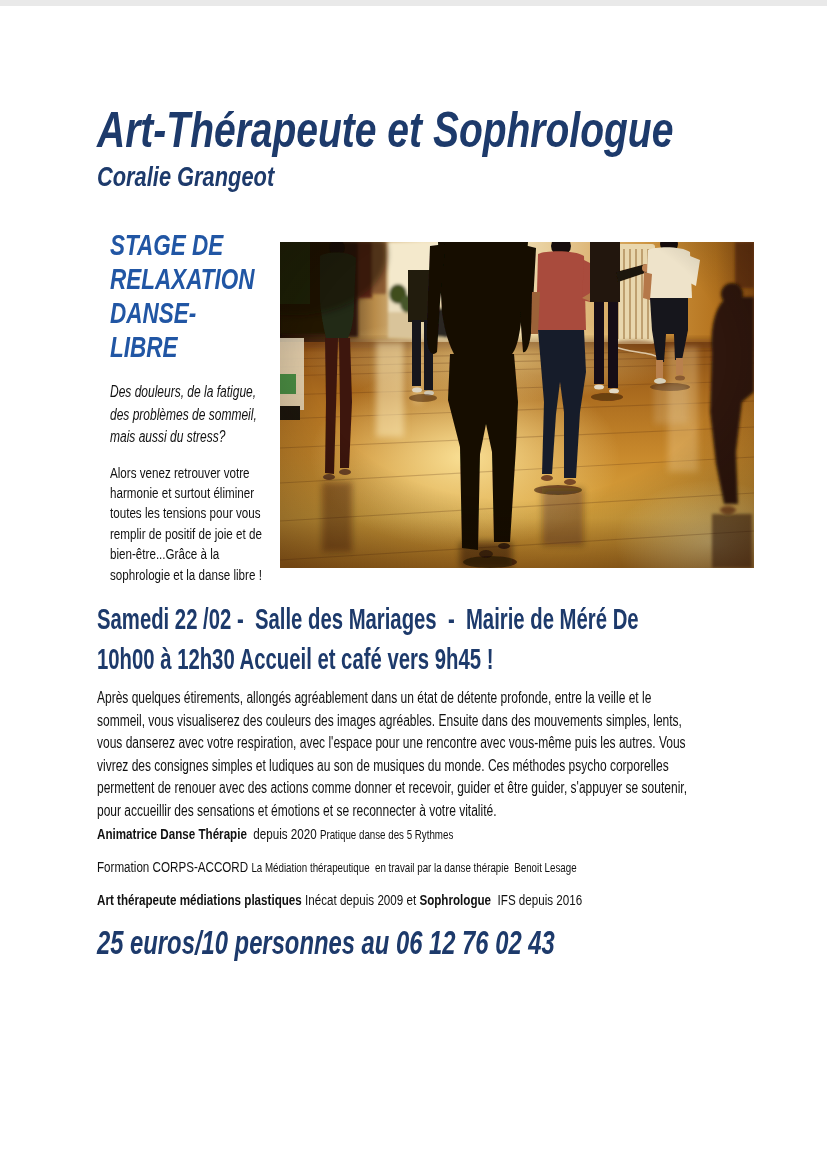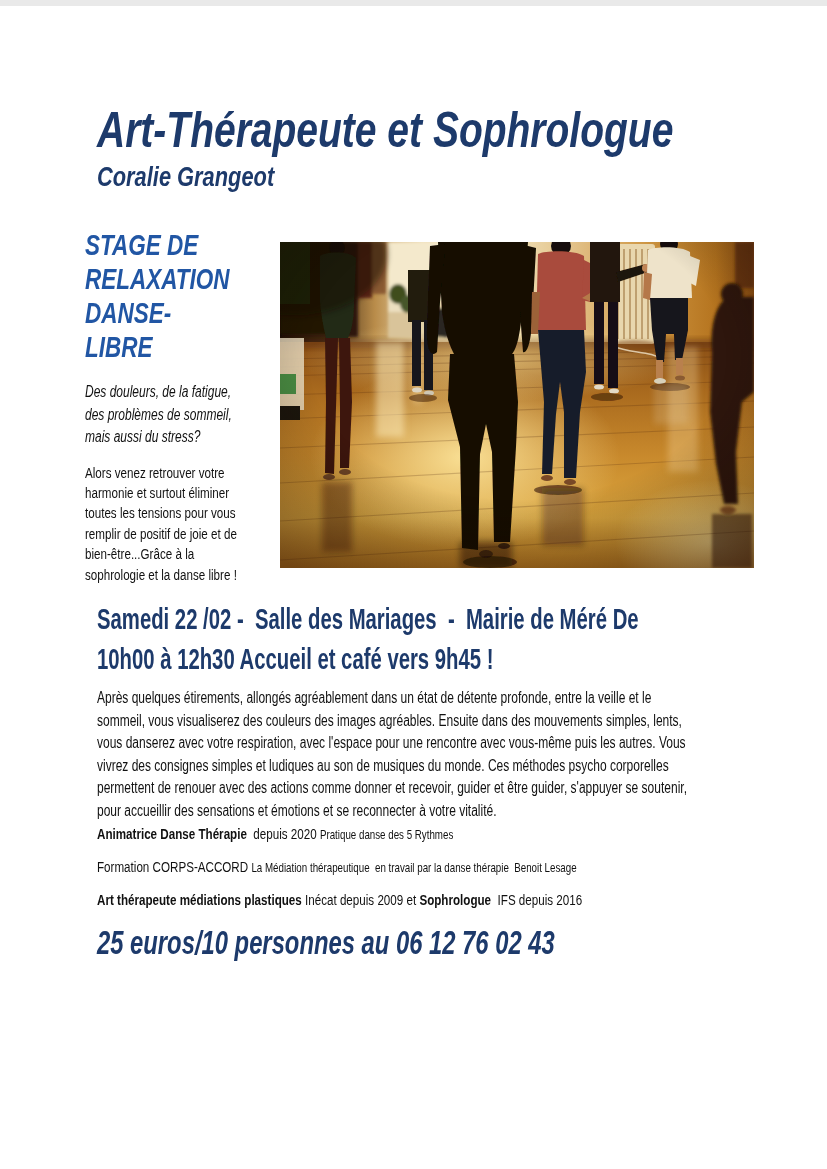--- a/index.html
+++ b/index.html
@@ -14,21 +14,21 @@
   .cx78 { transform:scaleX(0.78); transform-origin:0 0; }
   .cx75 { transform:scaleX(0.75); transform-origin:0 0; }
   .cx70 { transform:scaleX(0.70); transform-origin:0 0; }
   .pre { white-space:pre-wrap; }
   h1,h2,h3,p { margin:0; }
 
   .masthead { left:97px; top:96px; width:1000px; }
   .title    { font-size:50px; line-height:56px; font-weight:bold; font-style:italic; color:#1d3a6b; }
   .subtitle { font-size:28px; line-height:32px; font-weight:bold; font-style:italic; color:#1d3a6b; margin-top:3px; }
 
-  .leftcol  { left:85px; top:222px; width:320px; }
+  .leftcol  { left:110px; top:222px; width:320px; }
   .stage    { font-size:30px; line-height:34px; font-weight:bold; font-style:italic; color:#2156a4; }
   .q        { margin-top:17px; font-size:16px; line-height:22.5px; font-style:italic; color:#111; }
   .pitch    { margin-top:14px; font-size:15.5px; line-height:20.4px; color:#111; }
 
   .photo    { left:280px; top:236px; width:474px; height:326px; margin:0; }
   .photo svg{ display:block; width:474px; height:326px; }
 
   .event    { left:97px; top:594px; width:1100px; font-size:29px; line-height:39.5px; font-weight:bold; color:#1d3a6b; }
   .body-par { left:97px; top:681px; width:1100px; font-size:16px; line-height:22.6px; color:#111; }
 

